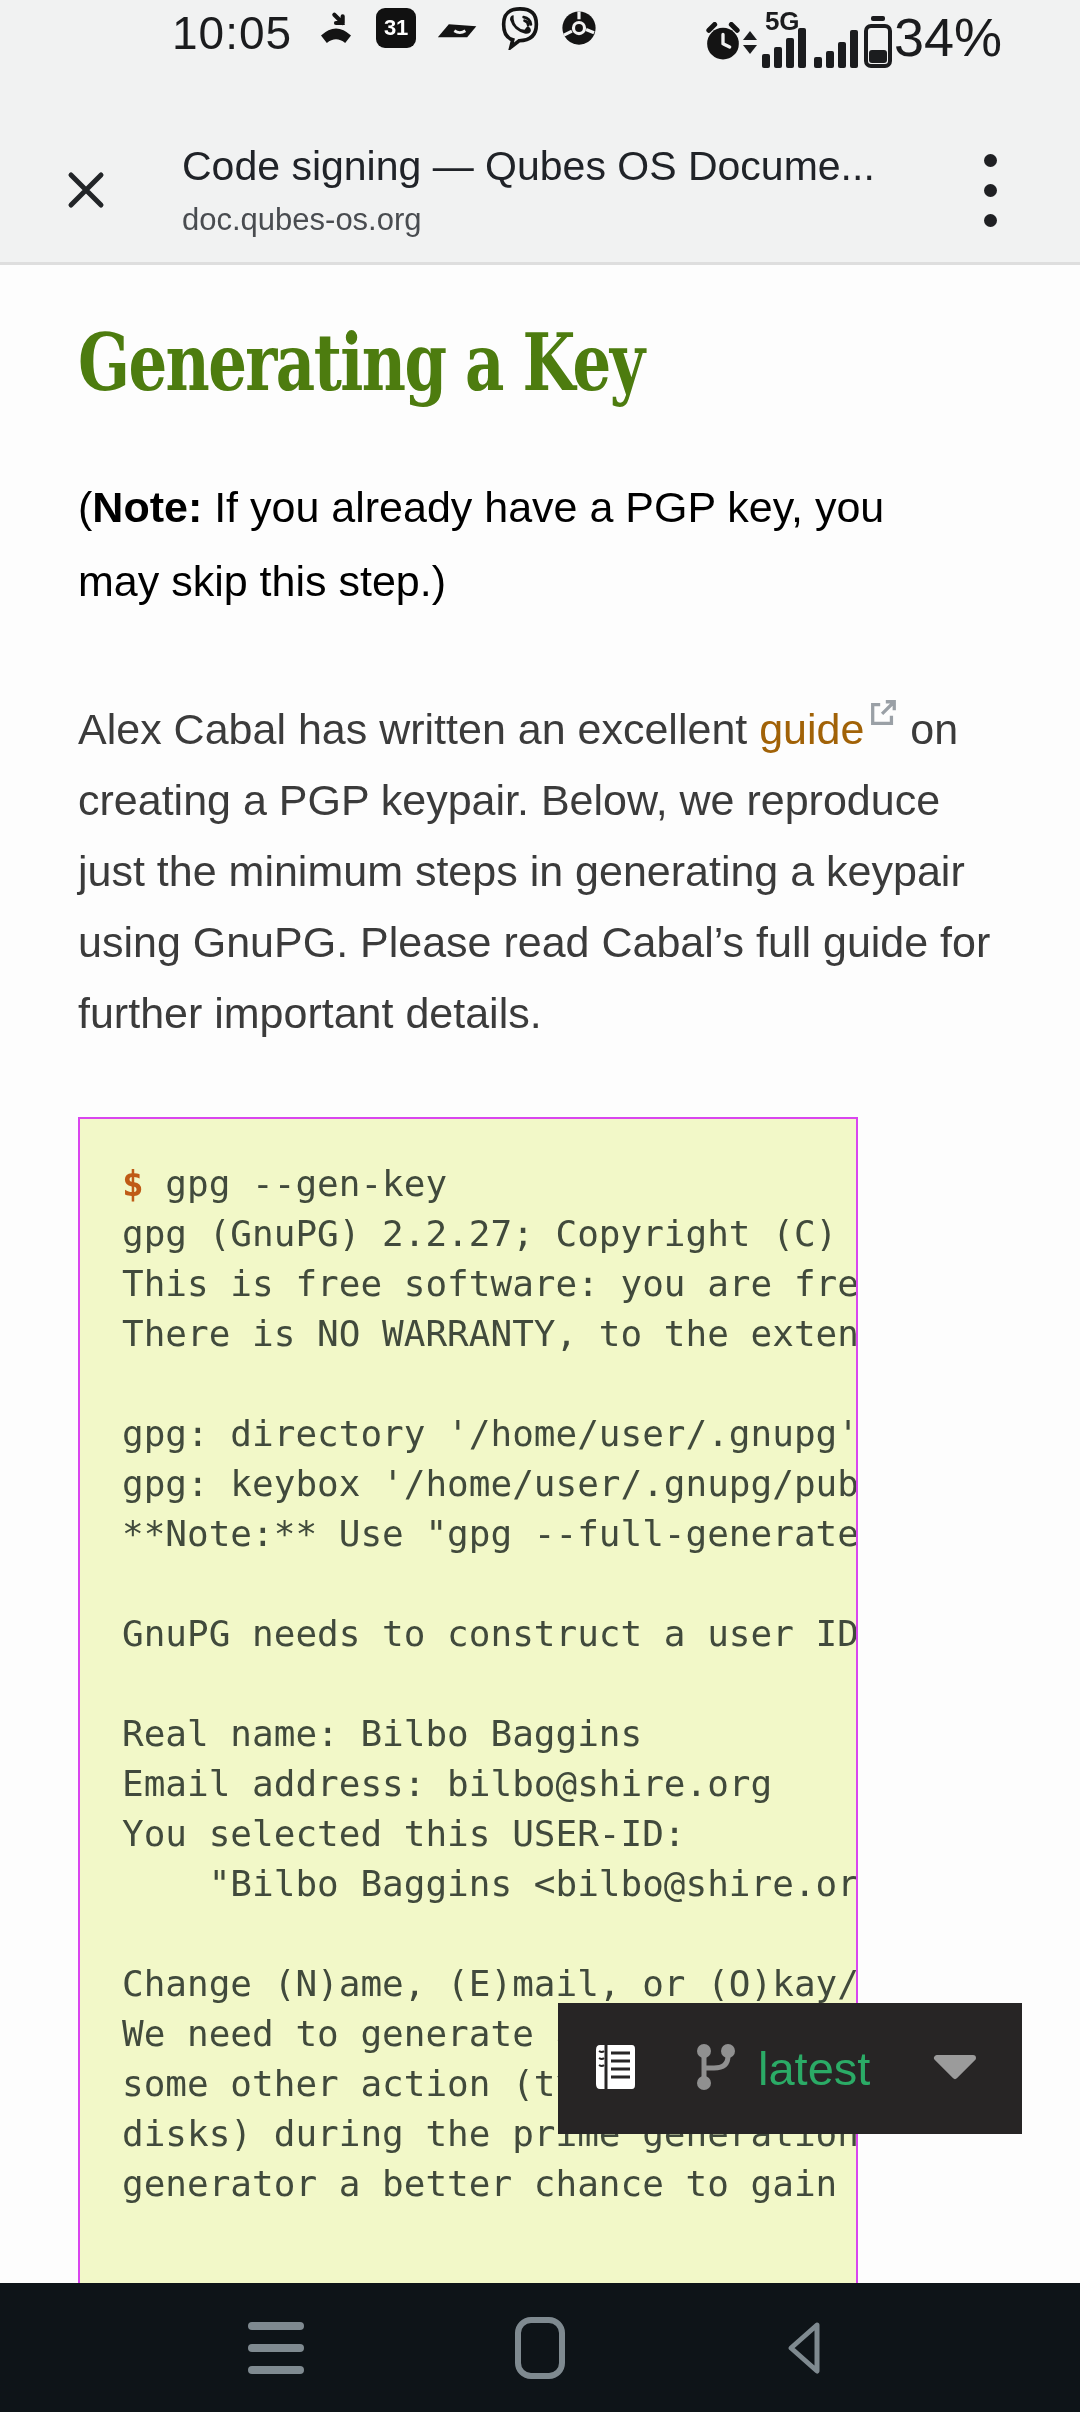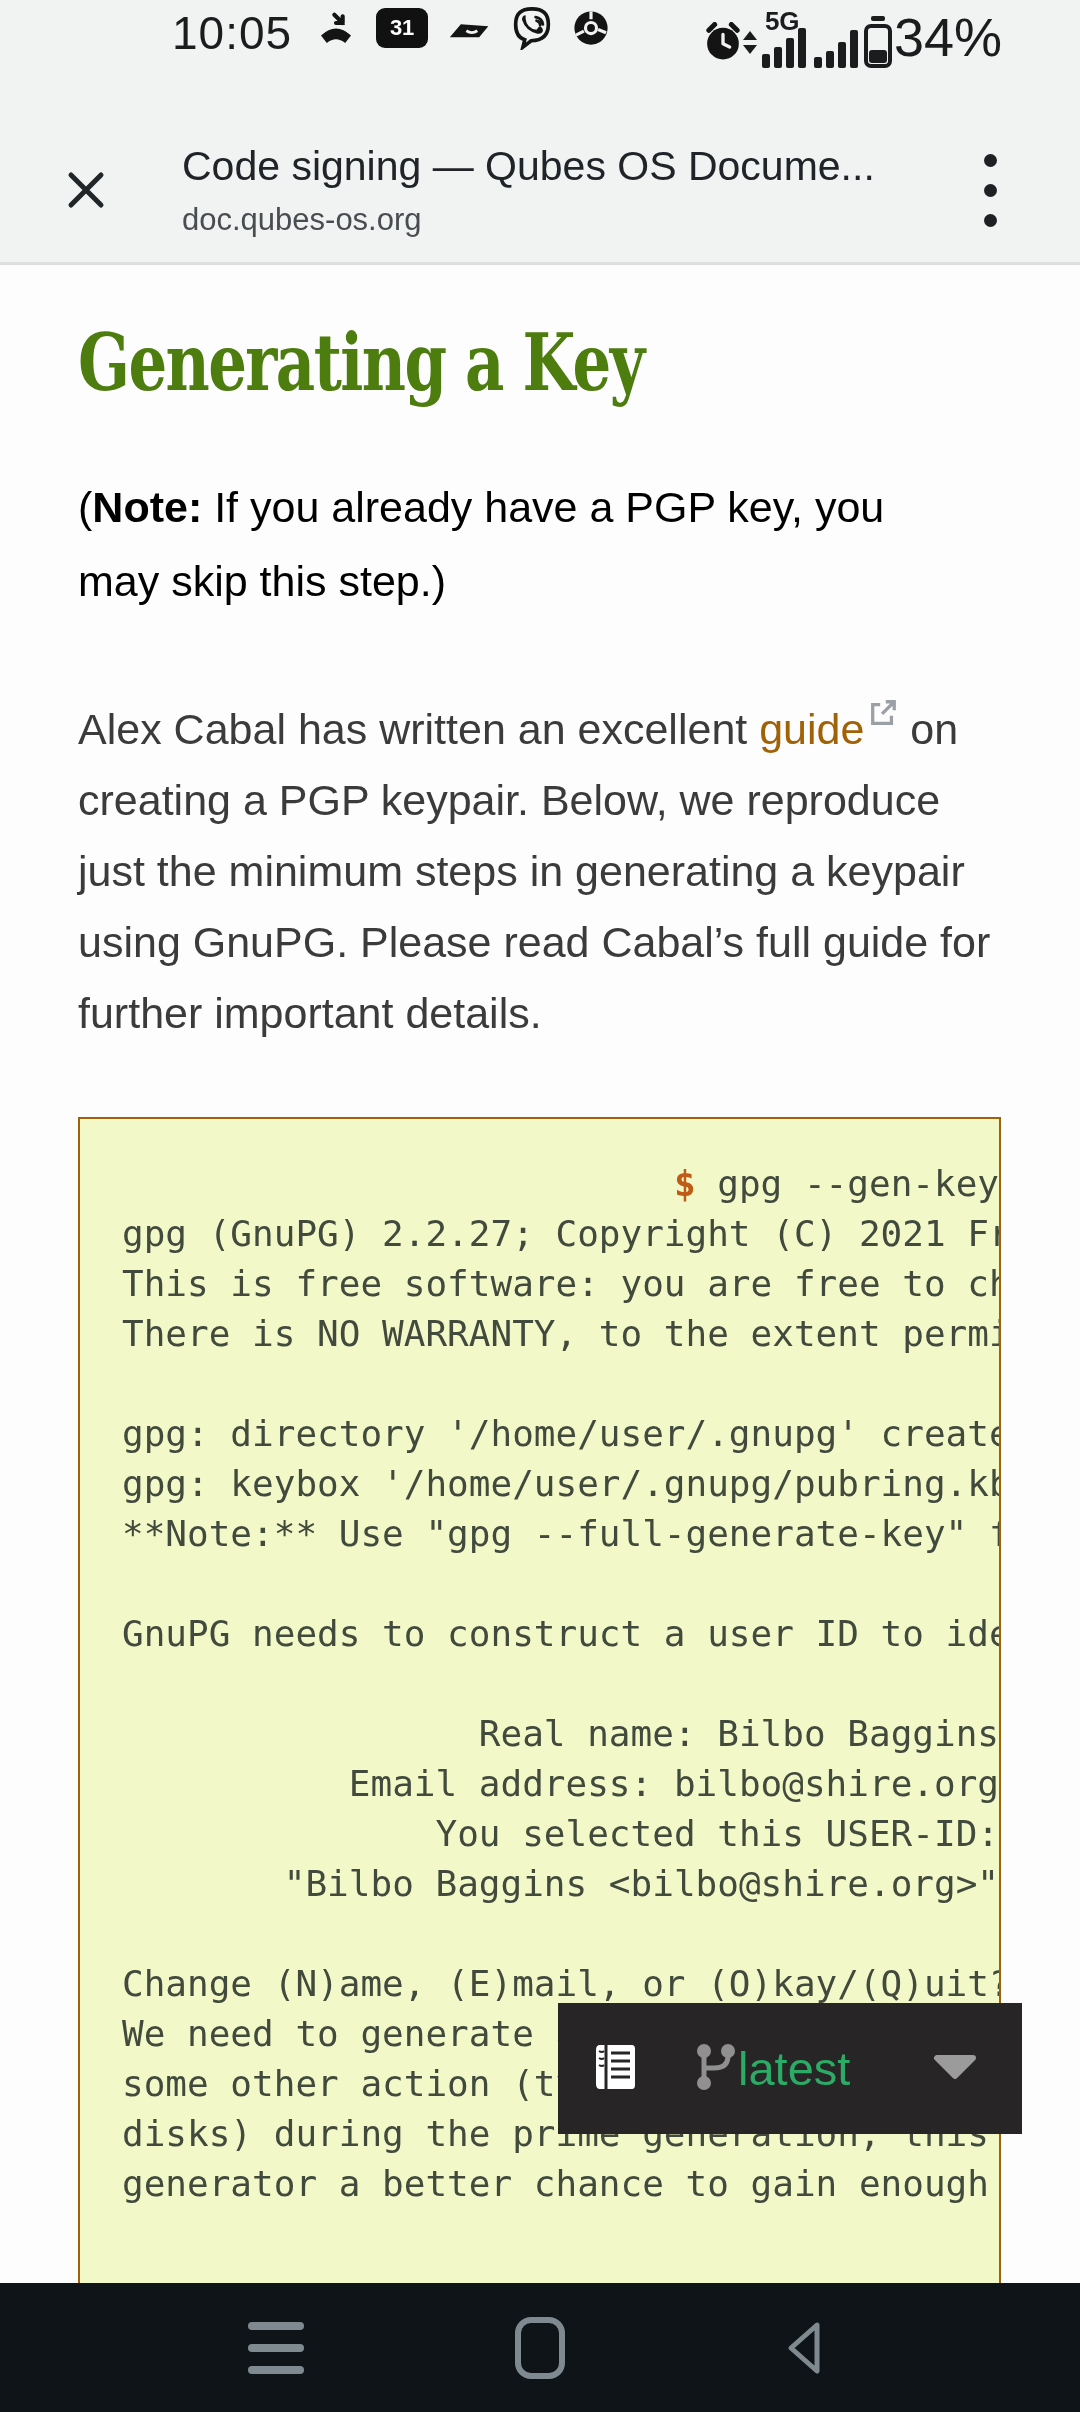--- a/index.html
+++ b/index.html
@@ -15,21 +15,21 @@
     position:absolute; top:0; left:0; width:1080px; height:118px;
     background:#f1f2f2; display:flex; align-items:flex-start;
     padding:6px 78px 0 172px; color:#1b1c1e;
   }
   .sb-time { font-size:46px; font-weight:500; letter-spacing:1px; }
   .sb-left-icons { display:flex; align-items:center; gap:20px; margin-left:24px; }
   .sb-spacer { flex:1; }
   .sb-right { display:flex; align-items:flex-end; }
   .sb-icon { display:inline-flex; align-items:center; justify-content:center; }
   .cal-badge {
-    width:52px; height:40px; background:#111; border-radius:9px; color:#fff;
+    width:40px; height:40px; background:#111; border-radius:9px; color:#fff;
     font-size:22px; font-weight:700; display:flex; align-items:center; justify-content:center;
   }
   .net-group { display:flex; align-items:flex-end; gap:3px; position:relative; padding-top:22px; }
   .net-arrows { display:flex; flex-direction:column; gap:5px; margin-bottom:14px; margin-right:2px; }
   .net-arrows i { display:block; width:0; height:0; border-left:7px solid transparent; border-right:7px solid transparent; }
   .net-arrows .up { border-bottom:9px solid #1b1c1e; }
   .net-arrows .dn { border-top:9px solid #1b1c1e; }
   .net-label { position:absolute; top:0; left:22px; font-size:26px; font-weight:700; color:#1b1c1e; }
   .bars { display:flex; align-items:flex-end; gap:4px; }
   .bars i { display:block; width:8px; background:#1b1c1e; border-radius:2px; }
@@ -59,37 +59,37 @@
     font-size:78px; line-height:95px; letter-spacing:-2px; white-space:nowrap;
   }
   h1.doc-heading .squish { display:inline-block; transform:scaleX(.78); transform-origin:0 50%; }
   p.note-para { margin-top:60px; max-width:884px; font-size:43px; line-height:74px; color:#000000; }
   p.note-para b { font-weight:700; }
   p.intro-para { margin-top:76px; width:925px; font-size:43px; line-height:71px; color:#3b3b3b; }
   a.doc-link { color:#a16207; text-decoration:none; }
   .ext-icon { display:inline-block; transform:translateY(-16px); margin-left:4px; }
 
   pre.codeblock {
-    margin-top:68px; width:923px; height:1200px;
-    background:#f2f8c8; border:2px solid #a16207;
+    margin-top:68px; width:780px; height:1200px;
+    background:#f2f8c8; border:2px solid #d946ef;
     padding:40px 0 90px 42px; overflow:hidden;
     font-family:"DejaVu Sans Mono", monospace;
-    font-size:36px; line-height:50px; color:#414a3c; white-space:pre;text-align:right;
+    font-size:36px; line-height:50px; color:#414a3c; white-space:pre;
   }
   pre.codeblock .cmdline { display:block; }
   pre.codeblock .prompt { color:#bf5b16; font-weight:700; }
   pre.codeblock .codeout { display:block; }
 
   
   .flyout {
     position:absolute; left:558px; top:2003px; width:464px; height:131px;
     background:#272525; z-index:5; display:flex; align-items:center;
     padding:0 44px 0 34px;
   }
-  .flyout .grp { display:flex; align-items:center; margin-left:56px; }
+  .flyout .grp { display:flex; align-items:center; gap:20px; margin-left:56px; }
   .flyout .version { font-size:47px; color:#2bab66; }
   .flyout .caret { margin-left:auto; }
 
   
   .navbar {
     position:absolute; left:0; bottom:0; width:1080px; height:129px;
     background:#0e1418; z-index:10; display:flex; align-items:center; justify-content:center; gap:200px;
   }
   .nav-btn { width:64px; height:64px; display:flex; flex-direction:column; align-items:center; justify-content:center; }
   .nav-btn.recents { gap:14px; }

